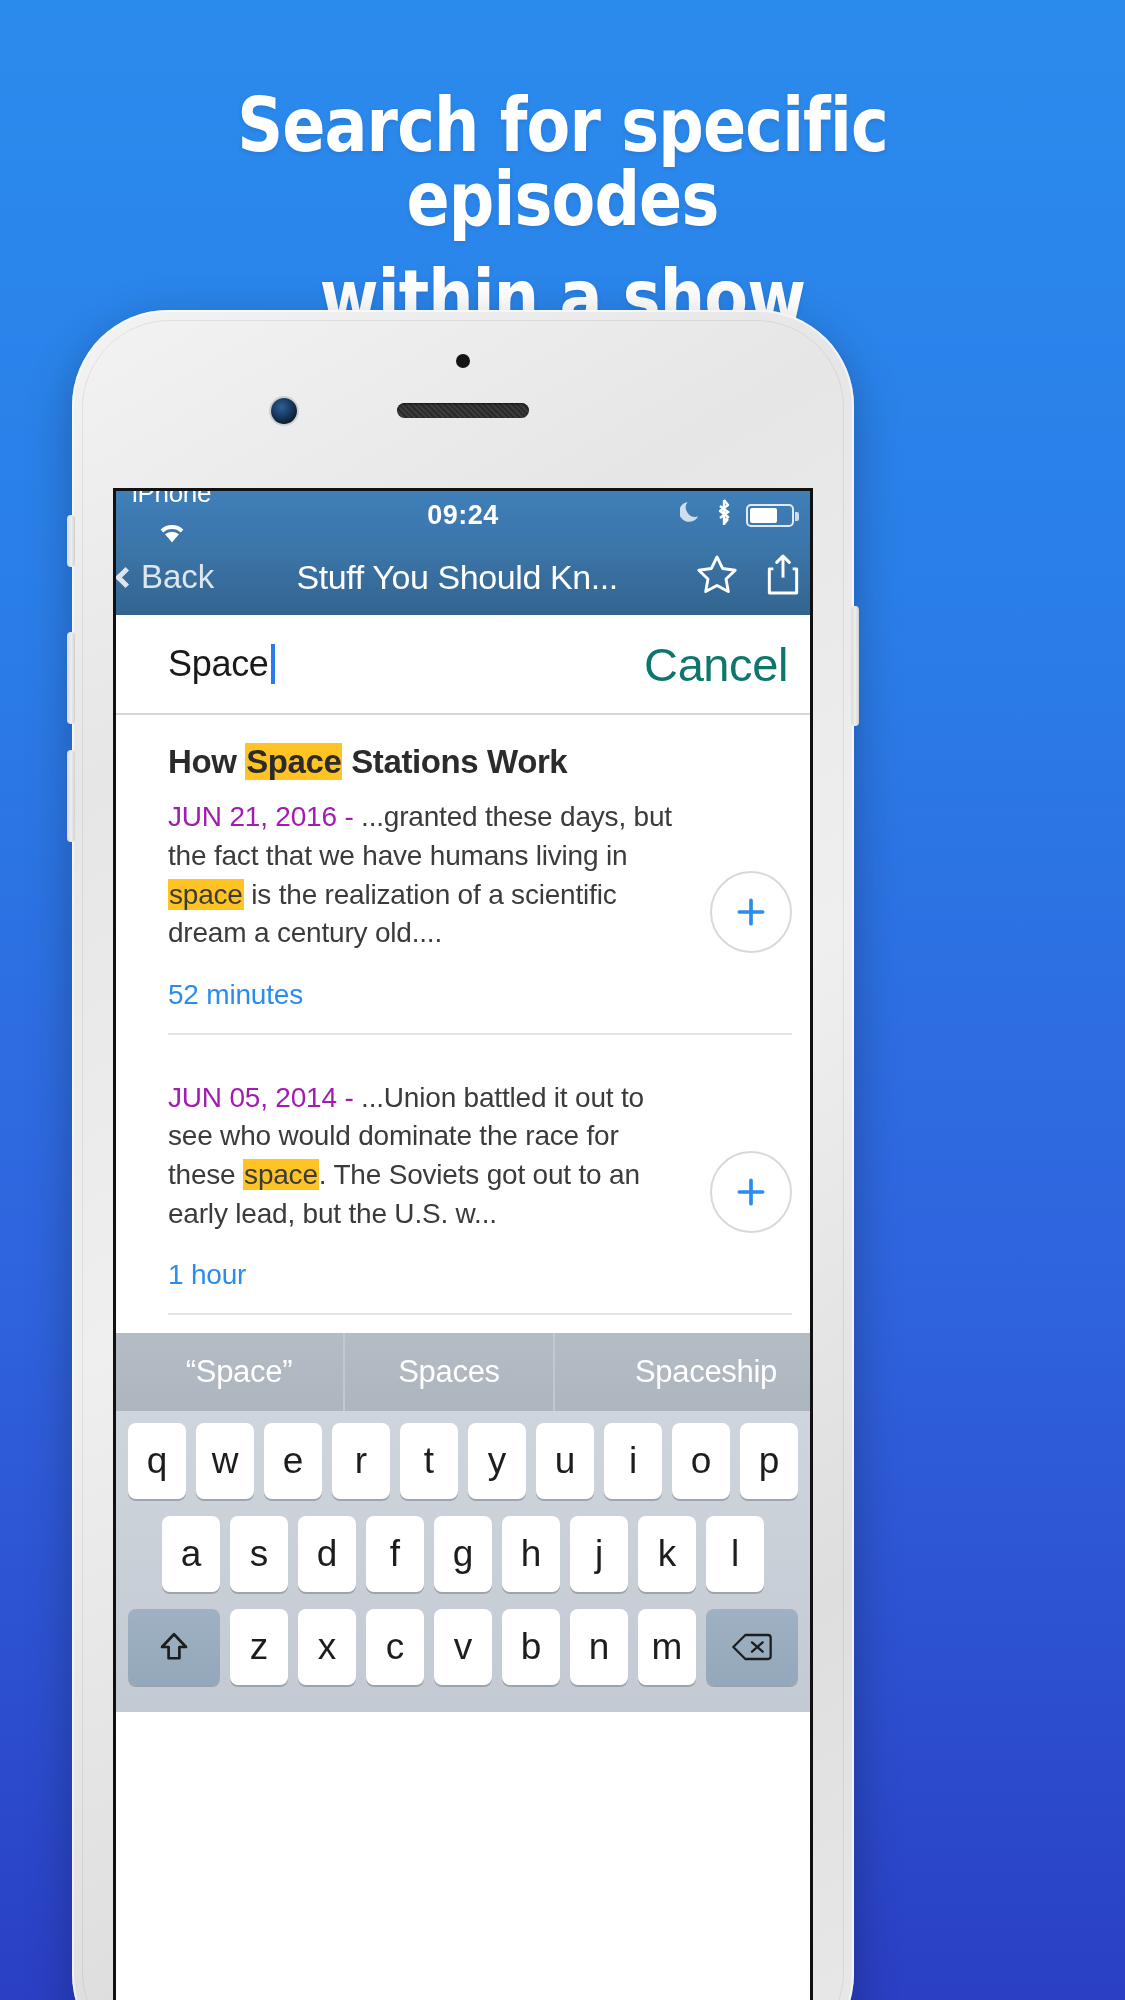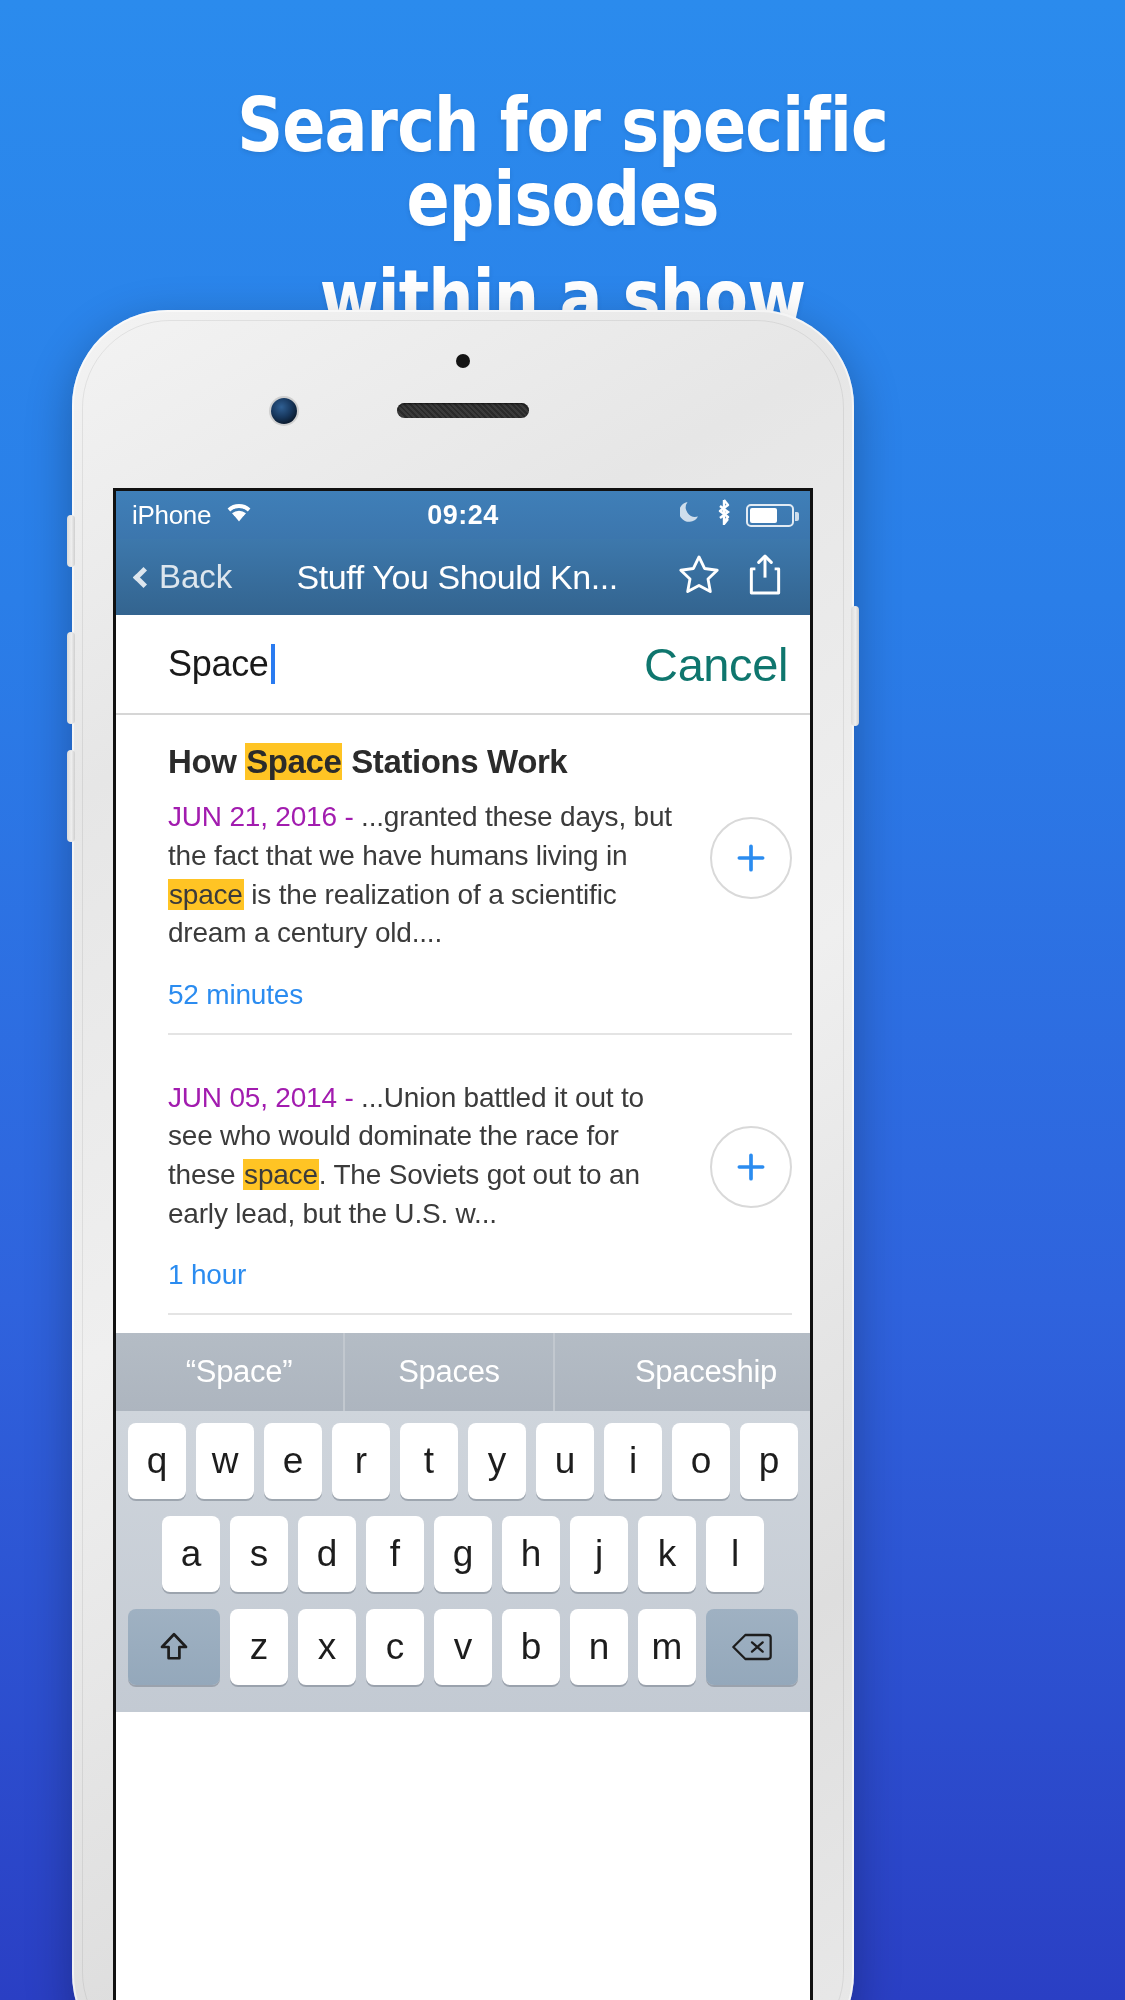--- a/index.html
+++ b/index.html
@@ -92,21 +92,21 @@
   
   .statusbar {
     height: 48px;
     background: linear-gradient(180deg,#3f7fb8 0%, #3c76ad 100%);
     display: flex; align-items: center;
     padding: 0 16px;
     color: #fff;
     font-size: 26px;
     position: relative;
   }
-  .sb-left { display: flex; align-items: center; gap: 12px; }
+  .sb-left { display: flex; align-items: center; gap: 12px; flex-direction: column; }
   .sb-carrier { font-size: 26px; letter-spacing: -0.3px; }
   .sb-time {
     position: absolute; left: 0; right: 0; text-align: center;
     font-size: 27px; font-weight: 600; letter-spacing: 0.5px;
   }
   .sb-right {
     margin-left: auto; display: flex; align-items: center; gap: 13px;
     position: relative; z-index: 2;
   }
   .battery {
@@ -118,21 +118,21 @@
     width:4px; height:9px; background: rgba(255,255,255,0.75);
     border-radius: 0 2px 2px 0;
   }
   .battery > i { display:block; height:100%; width:68%; background:#fff; border-radius:2px; }
 
   
   .navbar {
     height: 76px;
     background: linear-gradient(180deg,#3d78ac 0%, #33648f 100%);
     display: flex; align-items: center;
-    padding: 0 20px;
+    padding: 0 2px;
     color: #fff;
     box-shadow: 0 1px 0 rgba(0,0,0,0.25);
     justify-content: center;
   }
   .nav-back { display:flex; align-items:center; gap:6px; font-size:33px; color:#dde6ee; }
   .chev {
     width: 15px; height: 15px;
     border-left: 5px solid #dde6ee; border-bottom: 5px solid #dde6ee;
     transform: rotate(45deg); margin-right: 2px;
   }
@@ -159,21 +159,21 @@
     display:inline-block; width:4px; height:40px;
     background:#2a7bf0; margin-left:2px;
   }
   .cancel {
     margin-left:auto; color:#0f766e; font-size:47px; letter-spacing:-0.4px;
   }
 
   
   .results { background:#fff; }
   .result { padding: 26px 18px 18px 52px; position: relative; }
-  .result-head { display:flex; align-items:center; }
+  .result-head { display:flex; align-items:flex-end; }
   .result-body { flex: 1; padding-right: 20px; }
   .ep-title {
     font-size: 33px; font-weight: 700; color:#2b2b2b;
     letter-spacing: -0.4px; line-height: 1.25; margin-bottom: 16px;
   }
   .ep-desc {
     font-size: 28px; color:#3b3b3b; line-height: 1.38; letter-spacing:-0.2px;
   }
   .ep-date { color:#a21caf; }
   mark { background:#ffc424; color: inherit; padding: 0 1px; }

